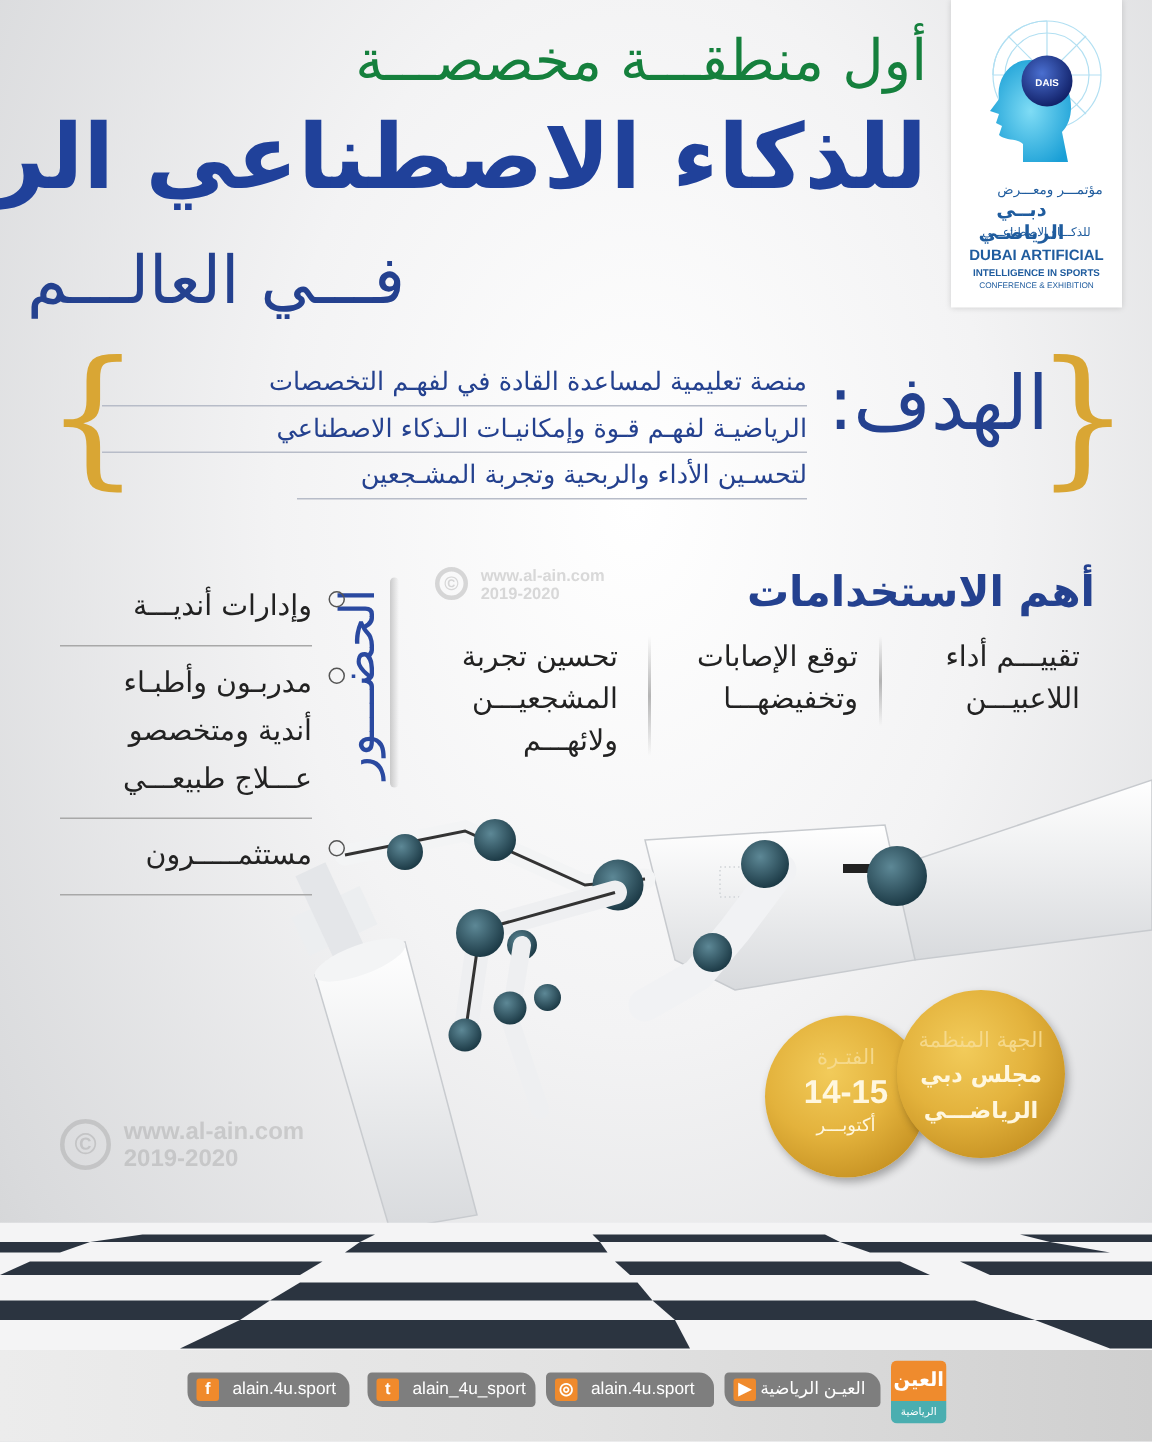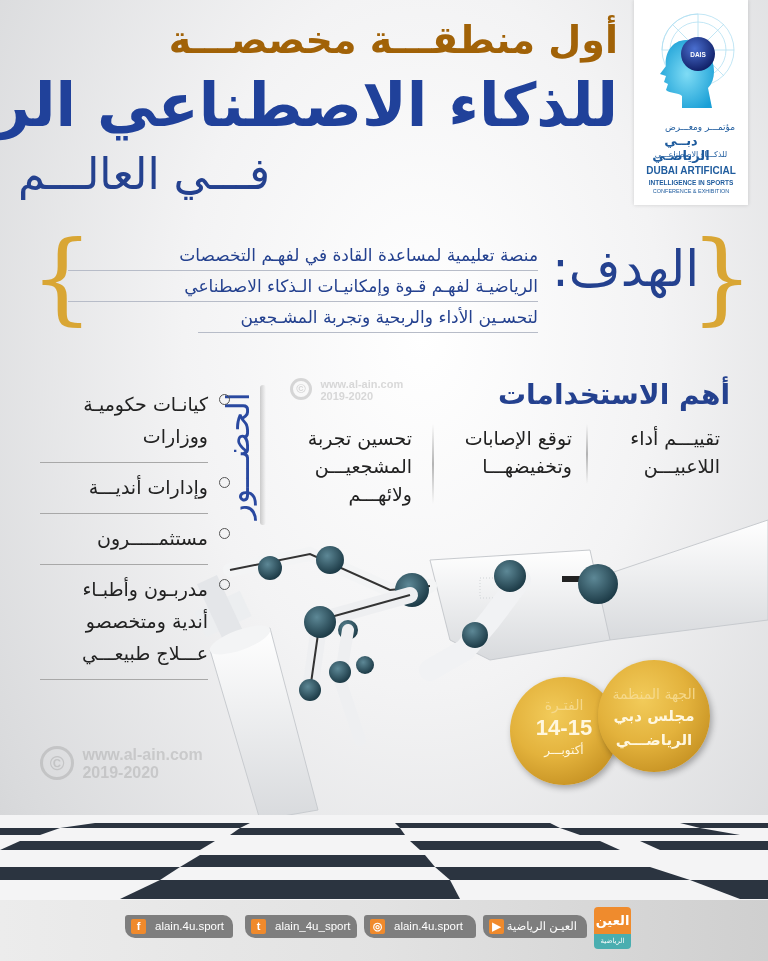--- a/index.html
+++ b/index.html
@@ -5,23 +5,23 @@
   * { box-sizing: border-box; margin: 0; padding: 0; }
   html, body { width: 768px; height: 961px; overflow: hidden; }
   body {
     position: relative;
     font-family: "DejaVu Sans", sans-serif;
     background: radial-gradient(ellipse at 55% 35%, #ffffff 0%, #f3f3f4 40%, #d9dadc 85%, #cfd0d2 100%);
     color: #1f3f8f;
   }
   .abs { position: absolute; }
   
-  .title-l1 { right: 150px; top: 18px; font-size: 38px; color: #a16207; direction: rtl; white-space: nowrap; font-weight: bold; }
+  .title-l1 { right: 150px; top: 18px; font-size: 38px; color: #15803d; direction: rtl; white-space: nowrap; }
   .title-l2 { right: 150px; top: 70px; font-size: 60px; font-weight: bold; color: #20419a; direction: rtl; white-space: nowrap; letter-spacing: -1px; }
-  .title-l3 { left: 18px; top: 148px; font-size: 44px; color: #24418f; direction: rtl; white-space: nowrap; }
+  .title-l3 { left: 18px; top: 162px; font-size: 44px; color: #24418f; direction: rtl; white-space: nowrap; }
 
   
   .logo-card { left: 634px; top: 0; width: 114px; height: 205px; background: #ffffff; box-shadow: 0 0 4px rgba(0,0,0,0.15); }
   .logo-graphic { left: 8px; top: 10px; width: 98px; height: 100px; }
   .logo-ar1 { left: 0; width: 132px; top: 122px; text-align: center; font-size: 9px; color: #1f5c9e; direction: rtl; }
   .logo-ar2 { left: 0; width: 94px; top: 133px; text-align: center; font-size: 13px; font-weight: bold; color: #1f5c9e; direction: rtl; }
   .logo-ar3 { left: 0; width: 114px; top: 150px; text-align: center; font-size: 8px; color: #1f5c9e; direction: rtl; }
   .logo-en1 { left: 0; width: 114px; top: 165px; text-align: center; font-size: 10px; font-weight: bold; color: #1f5c9e; font-family: "Liberation Sans", sans-serif; }
   .logo-en2 { left: 0; width: 114px; top: 179px; text-align: center; font-size: 6.5px; font-weight: bold; color: #1f5c9e; font-family: "Liberation Sans", sans-serif; }
   .logo-en3 { left: 0; width: 114px; top: 188px; text-align: center; font-size: 5.5px; color: #1f5c9e; font-family: "Liberation Sans", sans-serif; }
@@ -212,36 +212,31 @@
   <circle cx="120" cy="180" r="11" fill="url(#jt)"></circle>
 
   <path d="M330 70 L300 110 L275 140 L240 160" fill="none" stroke="#f1f2f4" stroke-width="22" stroke-linecap="round"></path>
   <circle cx="320" cy="66" r="16" fill="url(#jt)"></circle>
   <circle cx="285" cy="125" r="13" fill="url(#jt)"></circle>
 </svg>
 
 <div class="abs attend-list">
   <div class="attend-item">
     <span class="bullet"></span>
-    <span class="txt">كيانـات حكوميـة</span>
-    <span class="txt">ووزارات</span>
-  </div>
-  <div class="attend-item">
-    <span class="bullet"></span>
     <span class="txt">وإدارات أنديـــة</span>
-  </div>
-  <div class="attend-item">
-    <span class="bullet"></span>
-    <span class="txt">مستثمـــــرون</span>
   </div>
   <div class="attend-item">
     <span class="bullet"></span>
     <span class="txt">مدربـون وأطبـاء</span>
     <span class="txt">أندية ومتخصصو</span>
     <span class="txt">عـــلاج طبيعـــي</span>
+  </div>
+  <div class="attend-item">
+    <span class="bullet"></span>
+    <span class="txt">مستثمـــــرون</span>
   </div>
 </div>
 
 <div class="abs wm wm-2">
   <span class="copy">©</span>
   <span class="txt"><span>www.al-ain.com</span><br><span>2019-2020</span></span>
 </div>
 
 <svg class="abs board" viewBox="0 0 768 85" preserveAspectRatio="none">
   <rect x="0" y="0" width="768" height="85" fill="#f4f4f5"></rect>

